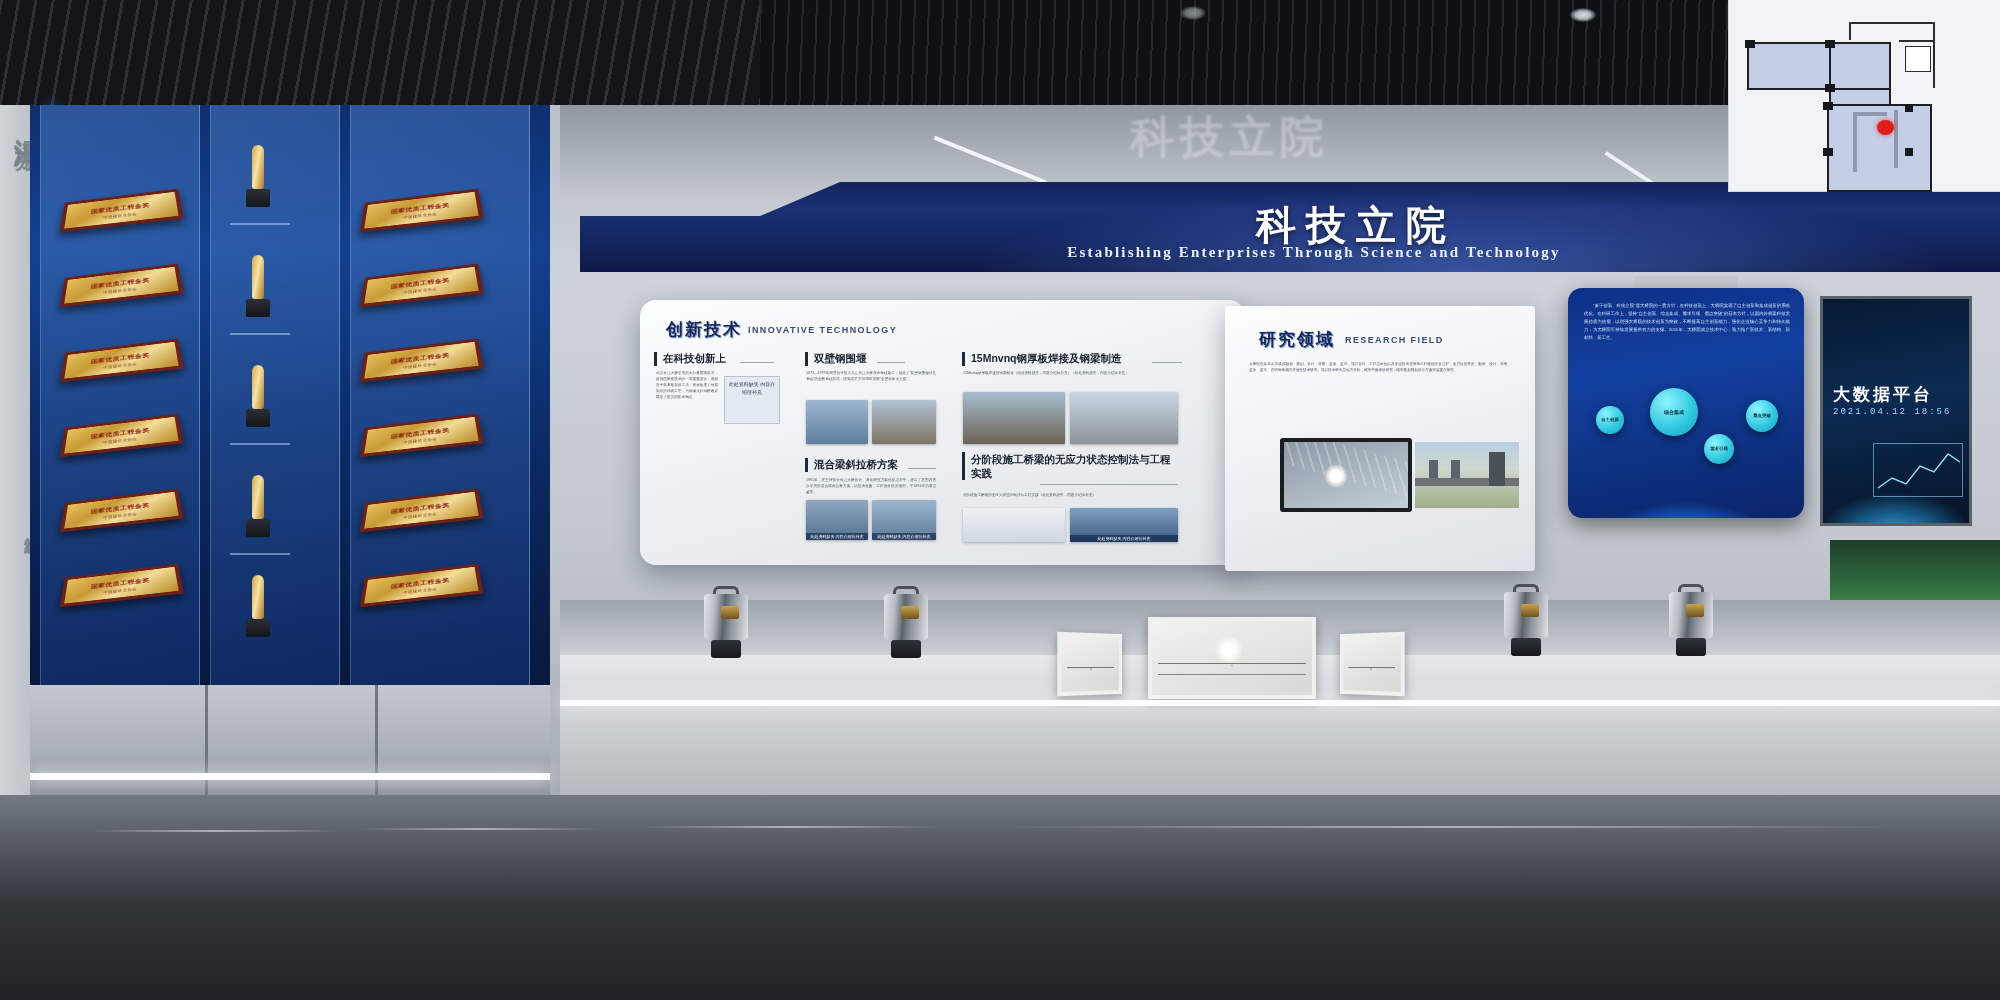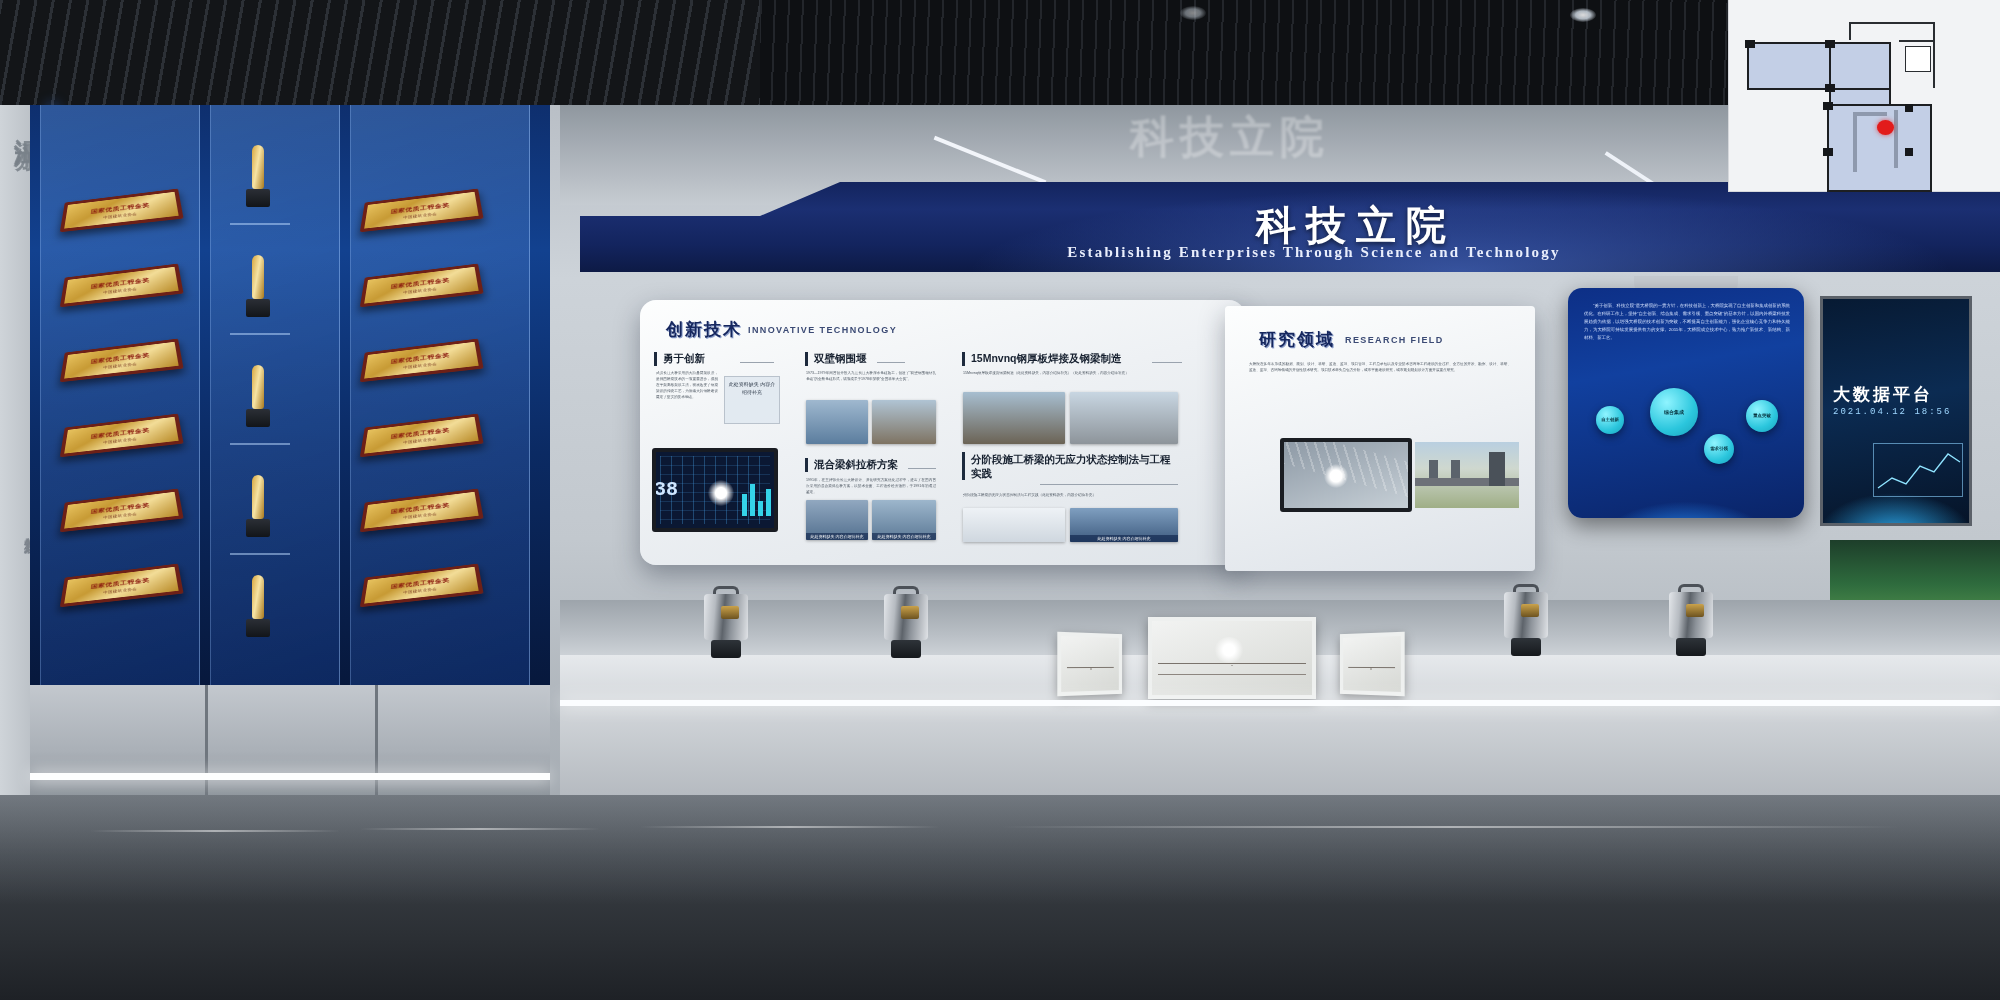--- a/index.html
+++ b/index.html
@@ -355,50 +355,41 @@
   <div class="banner">
     <div class="banner-shine"></div>
     <div class="banner-cn">科技立院</div>
     <div class="banner-en">Establishing Enterprises Through Science and Technology</div>
   </div>
 
   <div class="panel-a">
     <div class="hd-cn" style="position:absolute;left:26px;top:18px;font-size:17px;">创新技术</div>
     <div class="hd-en" style="position:absolute;left:108px;top:25px;">INNOVATIVE TECHNOLOGY</div>
 
-    <div class="sec-title" style="left:14px; top:52px;">勇于创新</div>
+    <div class="sec-title" style="left:14px; top:52px;">在科技创新上</div>
     <div class="sec-rule" style="left:100px; top:62px; width:34px;"></div>
     <div class="body-txt" style="left:16px; top:70px; width:62px;">武汉长江大桥采用的大跨悬臂架设法，是我国桥梁技术的一项重要进步，摆脱在手架高墩架设工法，彻底改变了钢梁架设的传统工艺，为后续大跨钢桥建设奠定了坚实的技术基础。</div>
     <div class="note-box" style="left:84px; top:76px; width:56px; height:48px;">此处资料缺失 内容介绍待补充</div>
 
     <div class="sec-title" style="left:165px; top:52px;">双壁钢围堰</div>
     <div class="sec-rule" style="left:237px; top:62px; width:28px;"></div>
     <div class="body-txt" style="left:166px; top:70px; width:130px;">1973—1979年间首创并投入九江长江大桥深水基础施工，创造了“双壁钢围堰钻孔基础”的全新基础形式，该项成果于1978年荣获“全国科学大会奖”。</div>
     <div class="thumb" style="left:166px; top:100px; width:62px; height:44px;
          background:linear-gradient(180deg,#9fb8cf,#5b7d9e);"></div>
     <div class="thumb" style="left:232px; top:100px; width:64px; height:44px;
          background:linear-gradient(180deg,#b0c4d4,#7e7362);"></div>
 
     <div class="sec-title" style="left:322px; top:52px;">15Mnvnq钢厚板焊接及钢梁制造</div>
     <div class="sec-rule" style="left:512px; top:62px; width:30px;"></div>
     <div class="body-txt" style="left:323px; top:70px; width:215px;">15Mnvnq钢厚板焊接及钢梁制造（此处资料缺失，内容介绍待补充）（此处资料缺失，内容介绍待补充）</div>
     <div class="thumb" style="left:323px; top:92px; width:102px; height:52px;
          background:linear-gradient(180deg,#a7bed0,#6b6355);"></div>
     <div class="thumb" style="left:430px; top:92px; width:108px; height:52px;
          background:linear-gradient(180deg,#c8d6e2,#8d949a);"></div>
 
-    <div class="mini-screen">
-      <div class="ms-grid"></div>
-      <div class="ms-38">38</div>
-      <div class="ms-glow"></div>
-      <div class="ms-bar" style="left:86px;height:22px;"></div>
-      <div class="ms-bar" style="left:94px;height:32px;"></div>
-      <div class="ms-bar" style="left:102px;height:15px;"></div>
-      <div class="ms-bar" style="left:110px;height:27px;"></div>
-    </div>
 
     <div class="sec-title" style="left:165px; top:158px;">混合梁斜拉桥方案</div>
     <div class="sec-rule" style="left:268px; top:168px; width:28px;"></div>
     <div class="body-txt" style="left:166px; top:177px; width:130px;">1991年，在主持鄂黄长江大桥设计、深化研究方案优化过程中，提出了在国内首次采用的混合梁斜拉桥方案，以技术全面、工程造价经济适用，于1991年初通过鉴定。</div>
     <div class="thumb" style="left:166px; top:200px; width:62px; height:40px;
          background:linear-gradient(180deg,#91a8c0,#53708f);">
       <div class="thumb-cap">此处资料缺失 内容介绍待补充</div>
     </div>
     <div class="thumb" style="left:232px; top:200px; width:64px; height:40px;
          background:linear-gradient(180deg,#9db6cc,#5d7a97);">

